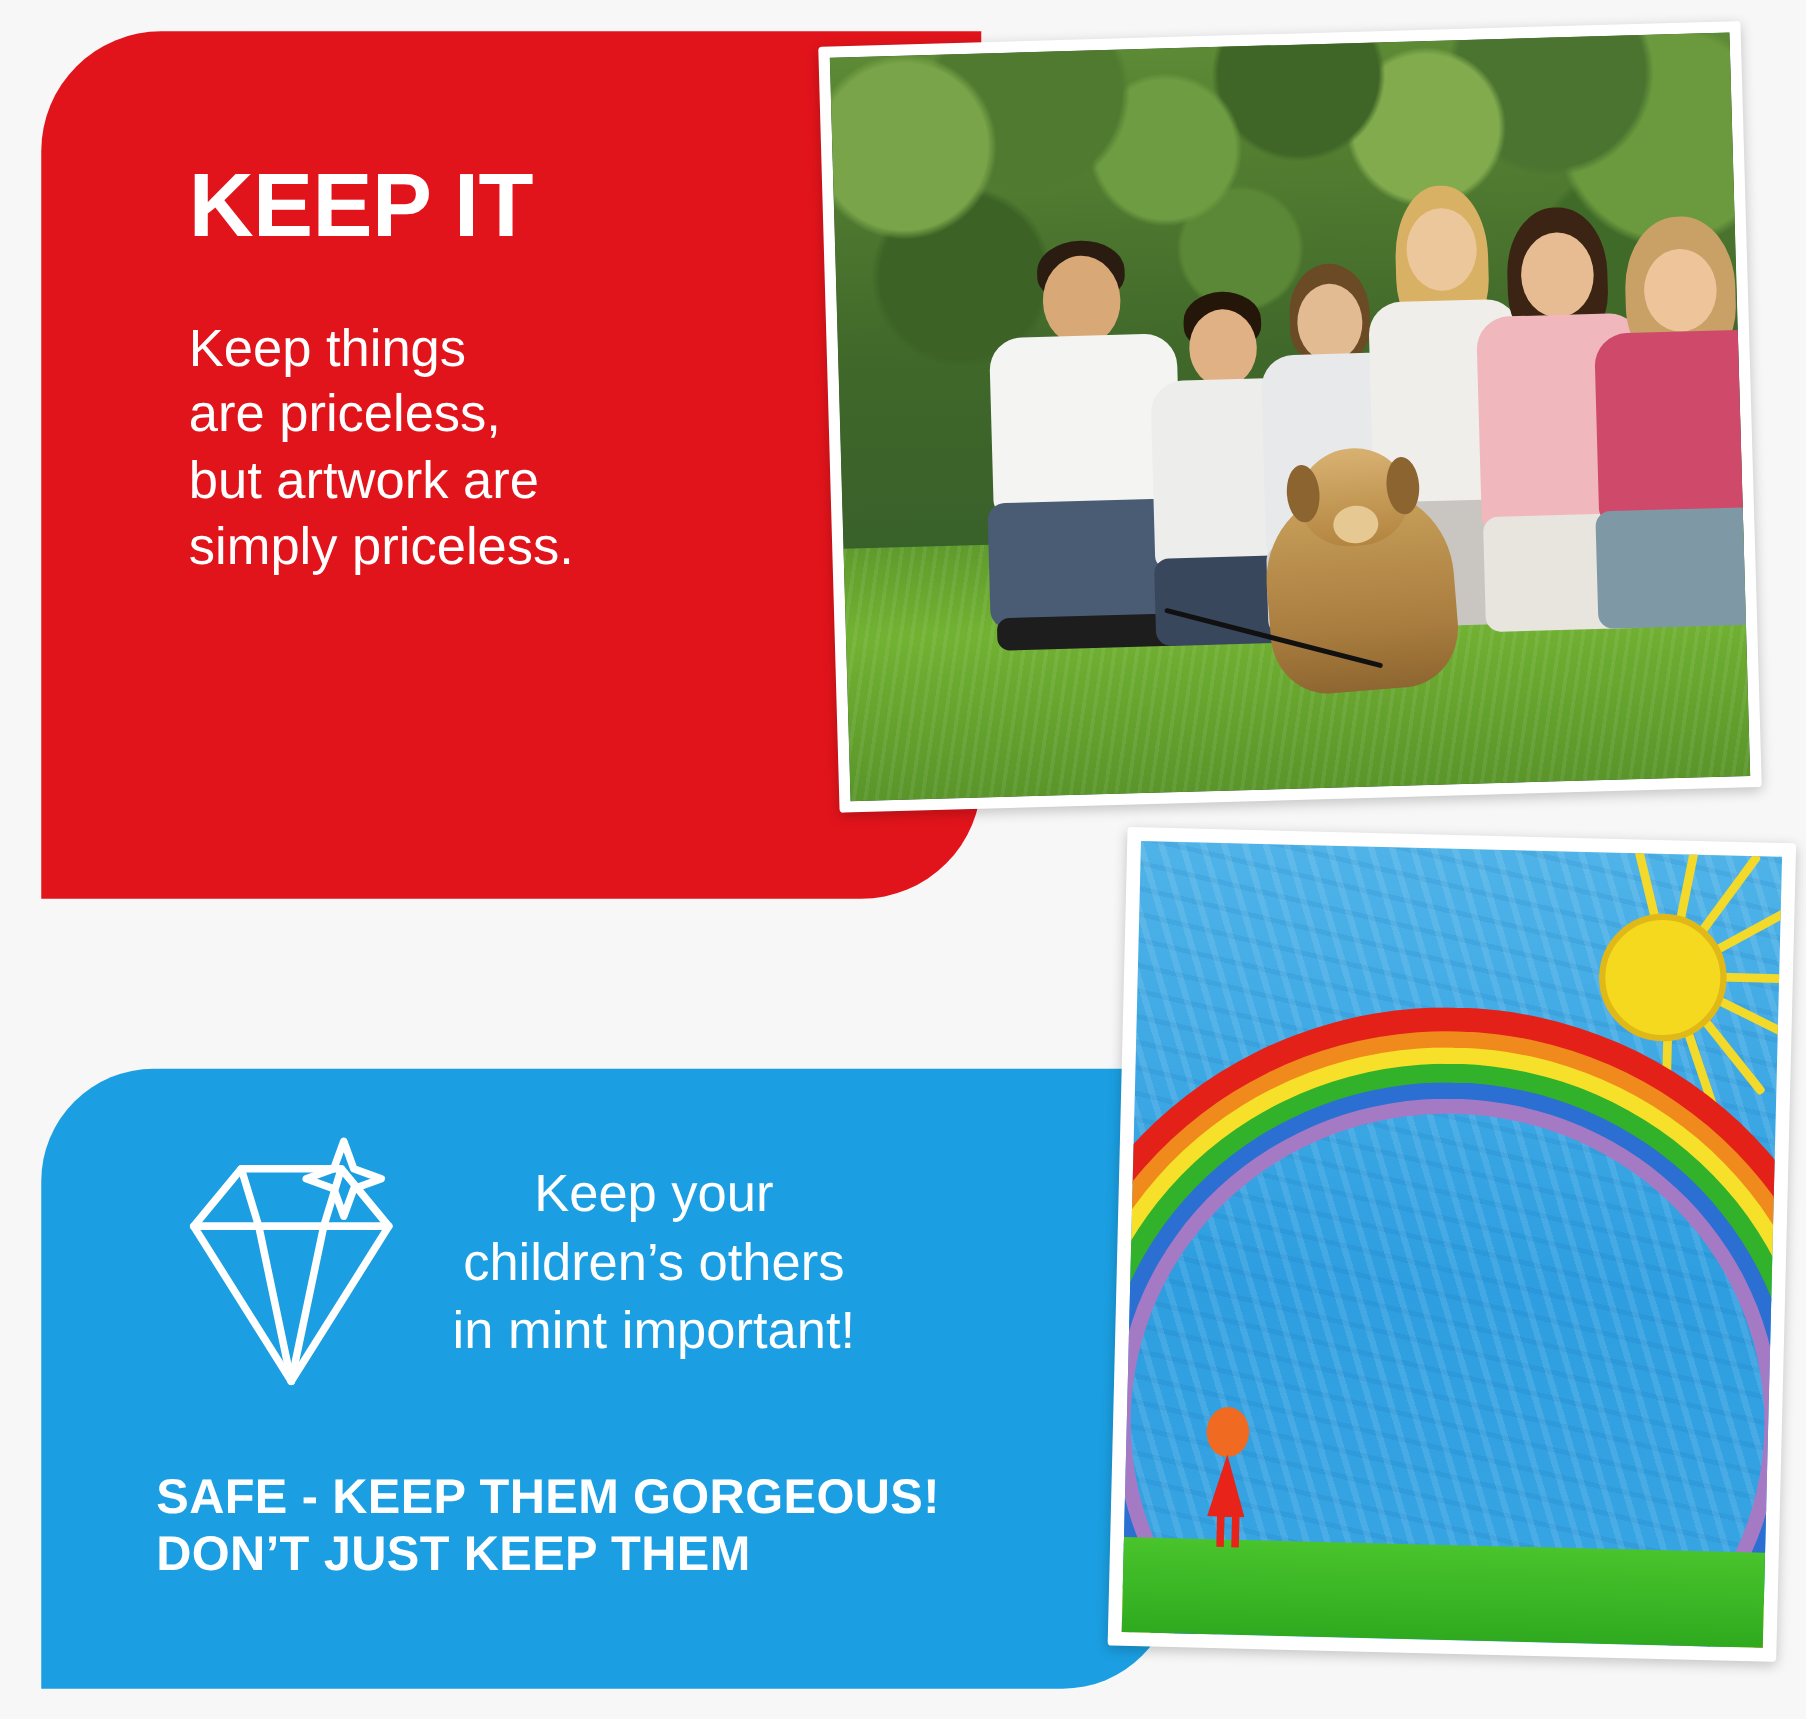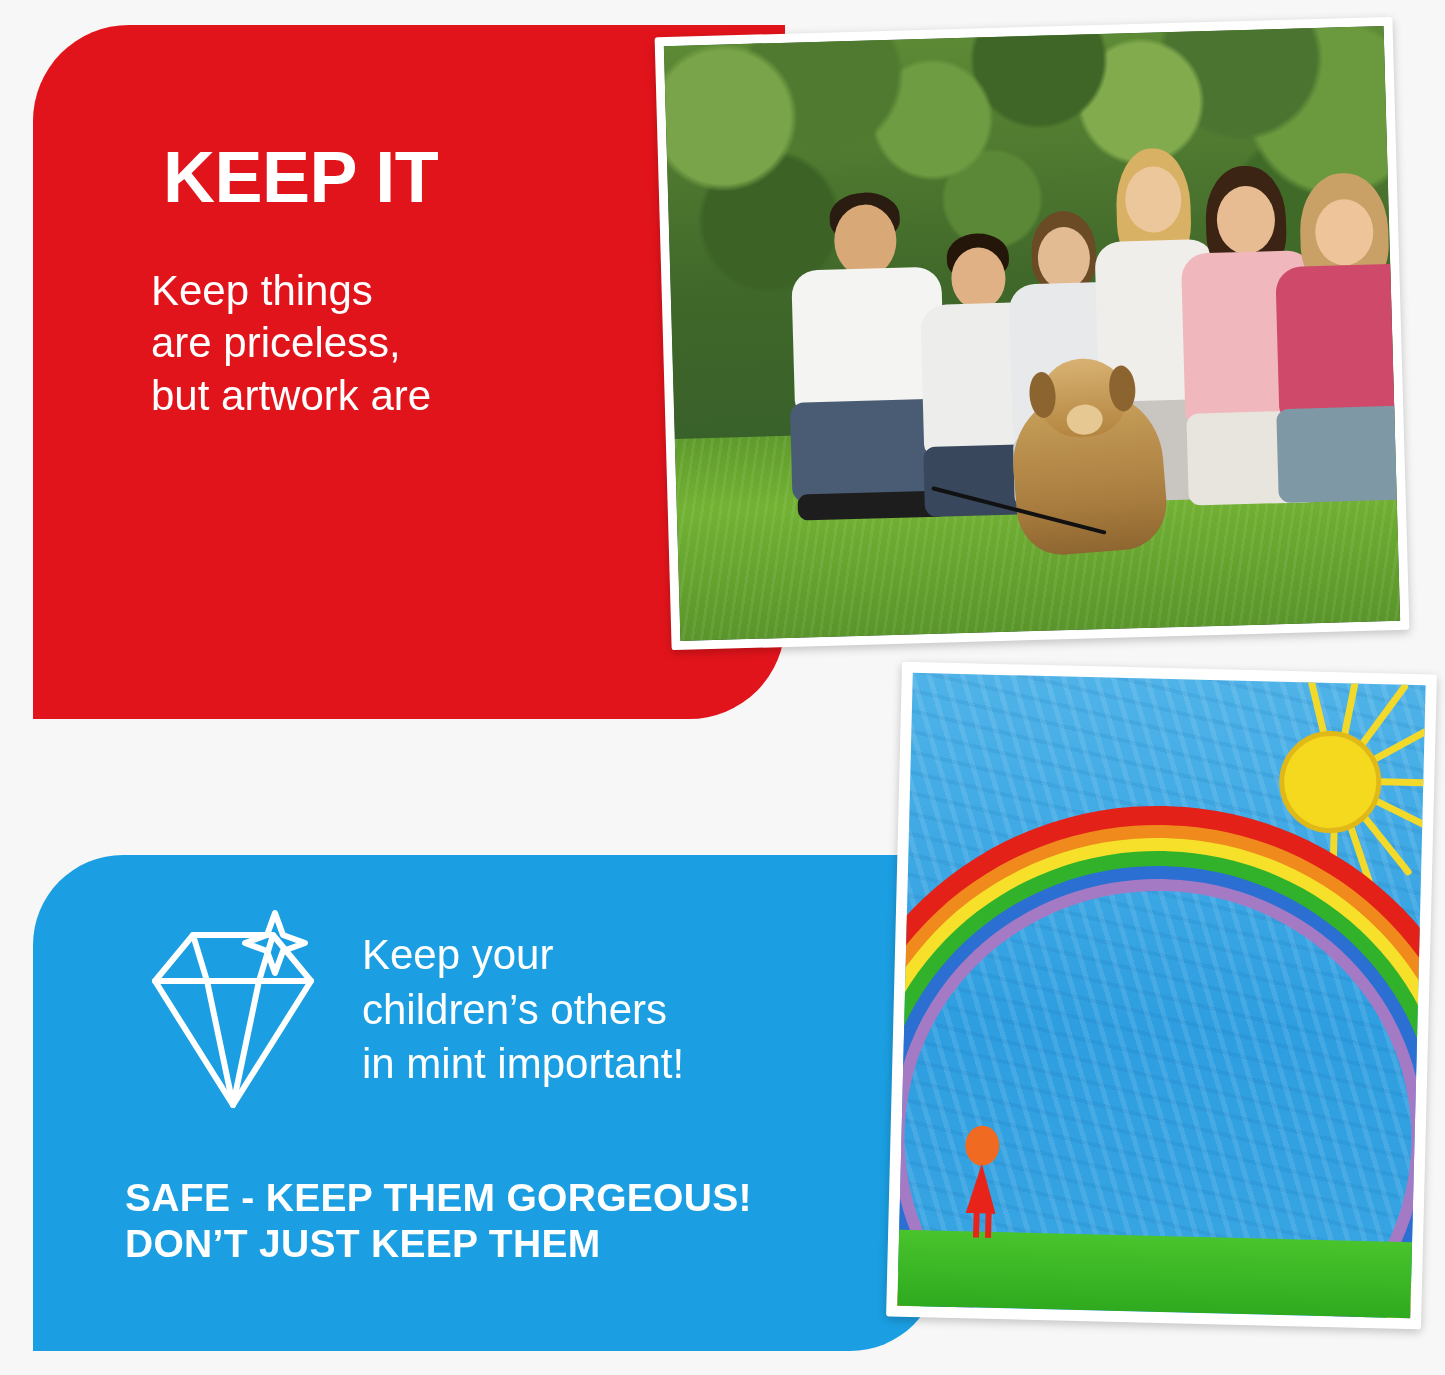--- a/index.html
+++ b/index.html
@@ -27,21 +27,21 @@
     border-bottom-right-radius: 96px;
     box-sizing: border-box;
     padding: 105px 0 0 118px;
   }
   .headline {
     color: #ffffff;
     font-weight: bold;
     font-size: 72px;
     line-height: 0.98;
     letter-spacing: -0.5px;
-    margin: 12px;
+    margin: 0;
     text-transform: uppercase;
   }
   .headline .l2 { display:block; }
   .subcopy {
     color: #ffffff;
     font-size: 42px;
     line-height: 1.26;
     margin: 52px 0 0 0;
     font-weight: 400;
   }
@@ -57,20 +57,21 @@
     background: #1b9fe2;
     border-top-left-radius: 90px;
     border-bottom-right-radius: 90px;
     box-sizing: border-box;
     padding: 0;
   }
   .blue-top {
     display: flex;
     align-items: center;
     padding: 48px 0 0 92px;
+    text-align: center;
   }
   .diamond-icon {
     width: 215px;
     height: 230px;
     flex: 0 0 auto;
   }
   .blue-text {
     color: #ffffff;
     font-size: 42px;
     line-height: 1.3;
@@ -245,20 +246,21 @@
 <body>
 
 <div class="red-panel">
   <h1 class="headline">
     <span>KEEP IT</span>
   </h1>
   <p class="subcopy">
     <span>Keep things</span>
     <span>are priceless,</span>
     <span>but artwork are</span>
+    <span>simply priceless.</span>
   </p>
 </div>
 
 <div class="photo-family">
   <div class="inner">
     <div class="pf-trees"></div>
     <div class="pf-fence"></div>
     <div class="pf-grass"></div>
 
     <div class="person" style="left:14%;width:190px;height:330px;">

